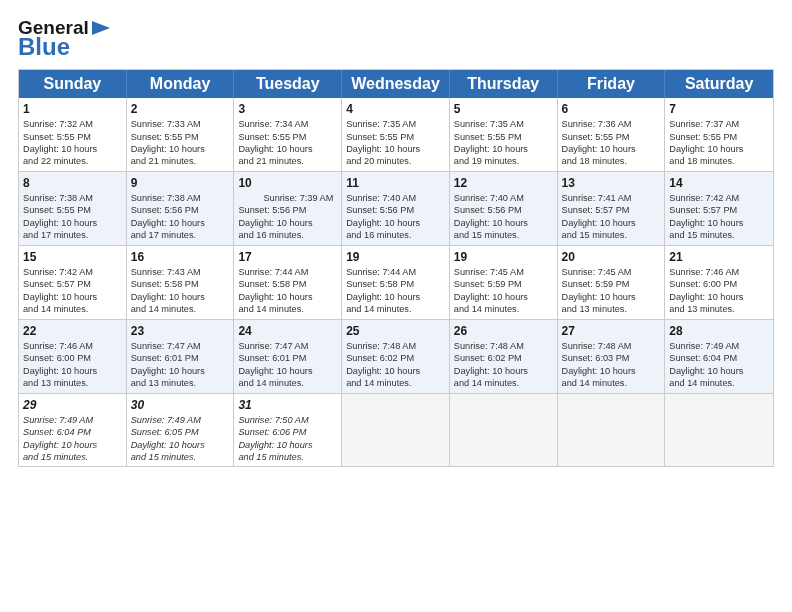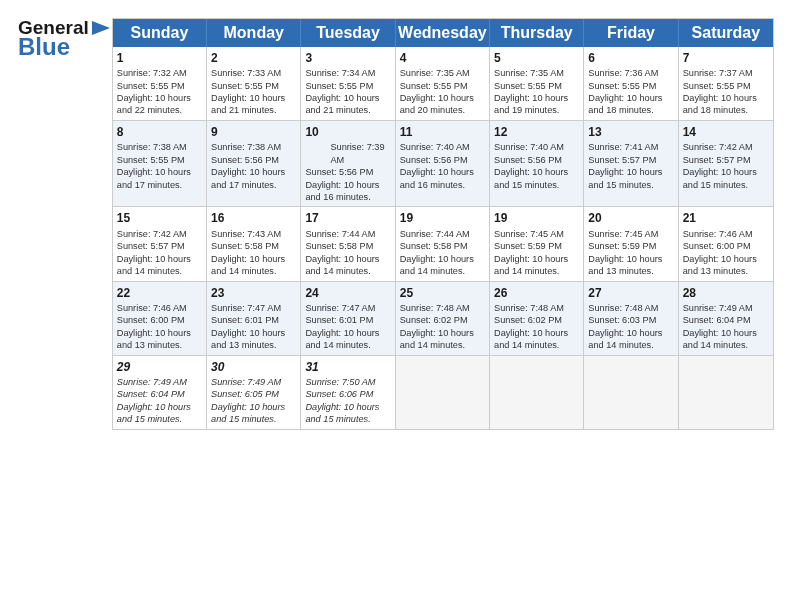--- a/index.html
+++ b/index.html
@@ -8,20 +8,21 @@
       background: #fff;
       width: 792px;
       height: 612px;
       overflow: hidden;
     }
     .page {
       width: 792px;
       height: 440px;
       padding: 18px 18px 10px 18px;
       display: flex;
+      flex-direction: column;
     }
     .header {
       display: flex;
       justify-content: space-between;
       align-items: flex-start;
       margin-bottom: 10px;
     }
     .logo {
       display: flex;
       flex-direction: column;

